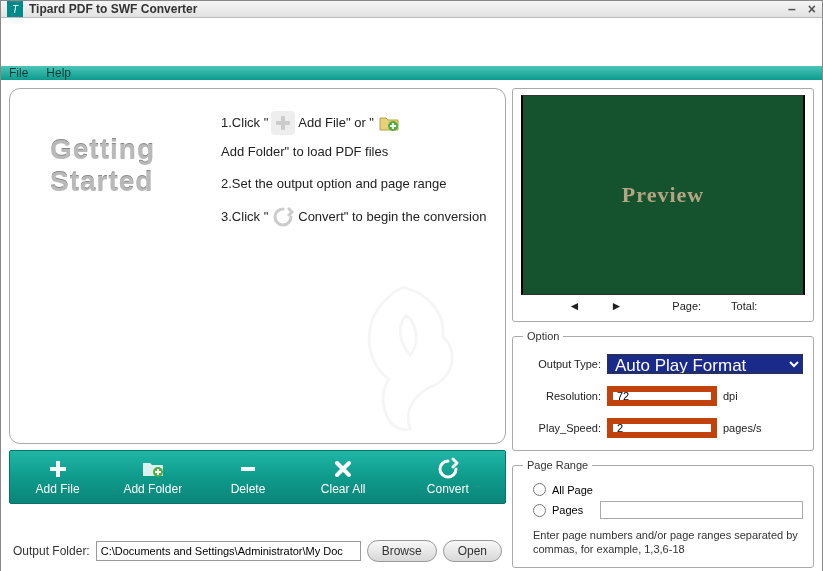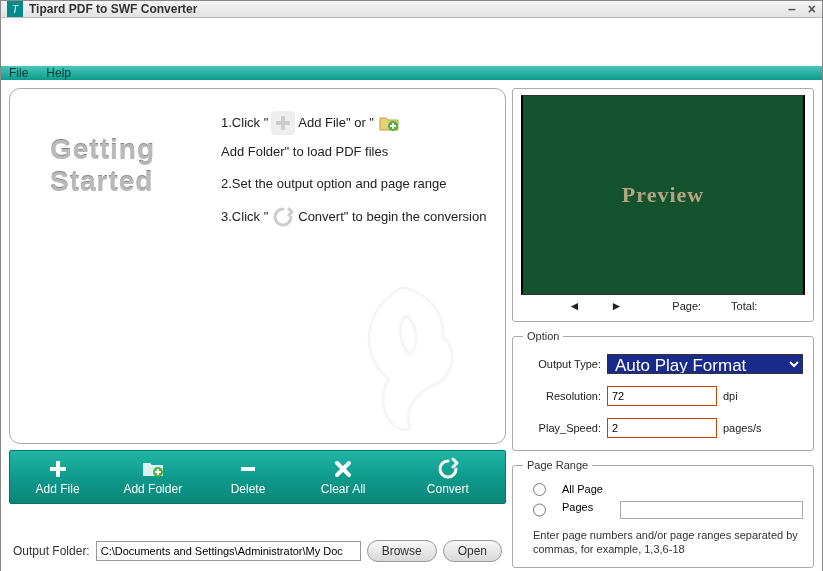--- a/index.html
+++ b/index.html
@@ -206,27 +206,27 @@
       height: 20px;
       background: #1a2a8a;
       color: #fff;
       border: 1px solid #333;
       font-size: 17px;
       padding: 0 3px;
     }
     .option-input {
       width: 110px;
       height: 20px;
-      border: 1px solid #c2410c;
+      border: 6px solid #c2410c;
       padding: 0 4px;
       font-size: 11px;
     }
     .unit { color: #222; }
 
-    .range-row { display: flex; gap: 16px; margin-bottom:5px; padding-left: 10px;}
+    .range-row { display: flex; align-items:center; gap: 6px; margin-bottom:5px; padding-left: 10px;}
     .range-input {
       flex: 1;
       height: 18px;
       border: 1px solid #aaa;
       background:#fff;
     }
     .hint { font-size: 11px; color: #333; padding: 4px 0 0 10px; line-height: 1.3;}
   </style>
 </head>
 <body>

